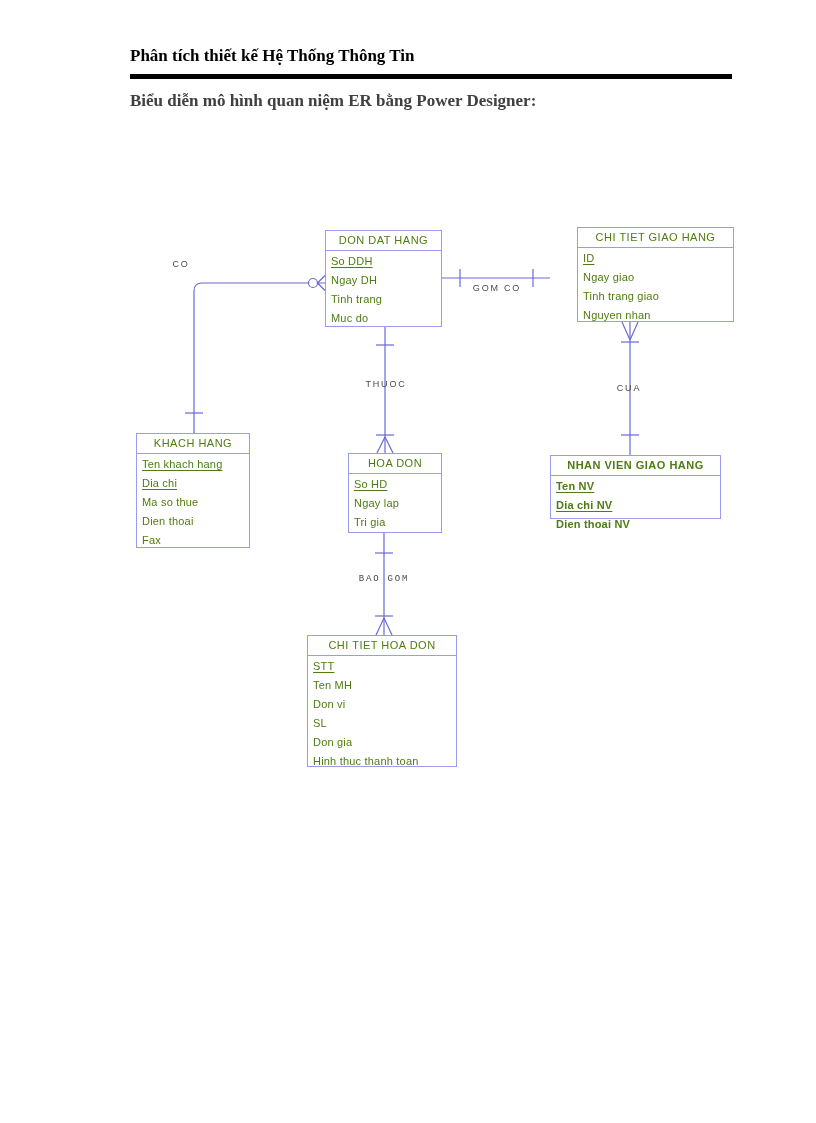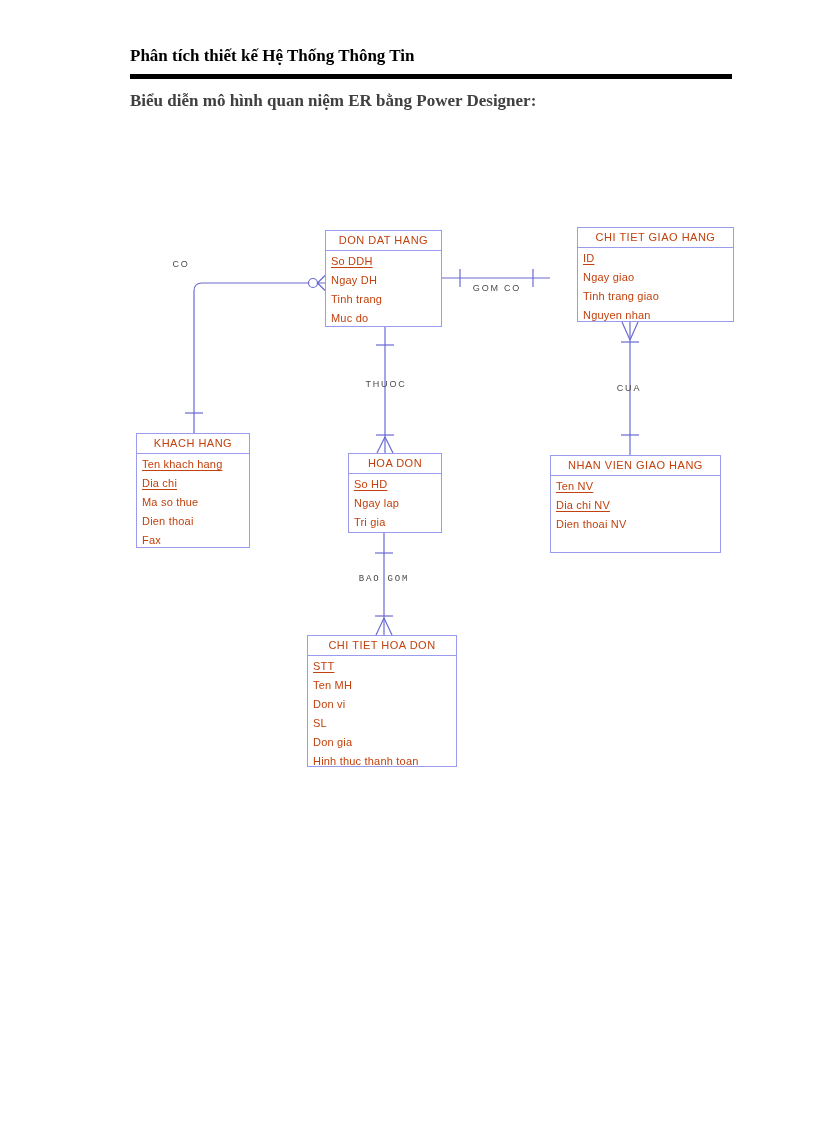--- a/index.html
+++ b/index.html
@@ -6,21 +6,21 @@
   .page{position:relative;width:816px;height:1123px;background:#fff;overflow:hidden;
         font-family:"Liberation Sans",sans-serif;}
   .doc-title{position:absolute;left:130px;top:46px;width:560px;
         font-family:"Liberation Serif",serif;font-weight:bold;font-size:17px;color:#000000;}
   .doc-rule{position:absolute;left:130px;top:74px;width:602px;height:5px;background:#000;}
   .doc-subtitle{position:absolute;left:130px;top:91px;width:600px;
         font-family:"Liberation Serif",serif;font-weight:bold;font-size:17px;color:#404040;}
   .diagram{position:absolute;left:0;top:0;width:816px;height:1123px;}
   svg.wires{position:absolute;left:0;top:0;}
   .entity{position:absolute;background:#fff;border:1px solid #9a9aee;box-sizing:border-box;
-        color:#c2410c;}
+        color:#4d7c0f;}
   .entity .etitle{border-bottom:1px solid #9a9aee;height:19px;line-height:19px;text-align:center;
         font-size:11px;letter-spacing:0.5px;white-space:nowrap;overflow:hidden;}
   .entity .attrs{padding:1px 0 0 5px;}
   .entity .attr{font-size:11px;line-height:19px;letter-spacing:0.2px;white-space:nowrap;}
   .entity .attr.u{text-decoration:underline;text-underline-offset:2px;}
   .rel-label{position:absolute;transform:translateX(-50%);font-size:9px;letter-spacing:1.8px;
         color:#4a4a4a;white-space:nowrap;}
 </style>
 </head>
 <body>
@@ -105,21 +105,21 @@
 
     <div class="entity" style="left:338px;top:453px;width:94px;height:80px;margin-left:10px;">
       <div class="etitle">HOA DON</div>
       <div class="attrs">
         <div class="attr u">So HD</div>
         <div class="attr">Ngay lap</div>
         <div class="attr">Tri gia</div>
       </div>
     </div>
 
-    <div class="entity" style="left:550px;top:455px;width:171px;height:98px;">
+    <div class="entity" style="left:550px;top:455px;width:171px;height:64px;font-weight:bold;">
       <div class="etitle">NHAN VIEN GIAO HANG</div>
       <div class="attrs">
         <div class="attr u">Ten NV</div>
         <div class="attr u">Dia chi NV</div>
         <div class="attr">Dien thoai NV</div>
       </div>
     </div>
 
     <div class="entity" style="left:307px;top:635px;width:150px;height:132px;">
       <div class="etitle">CHI TIET HOA DON</div>

